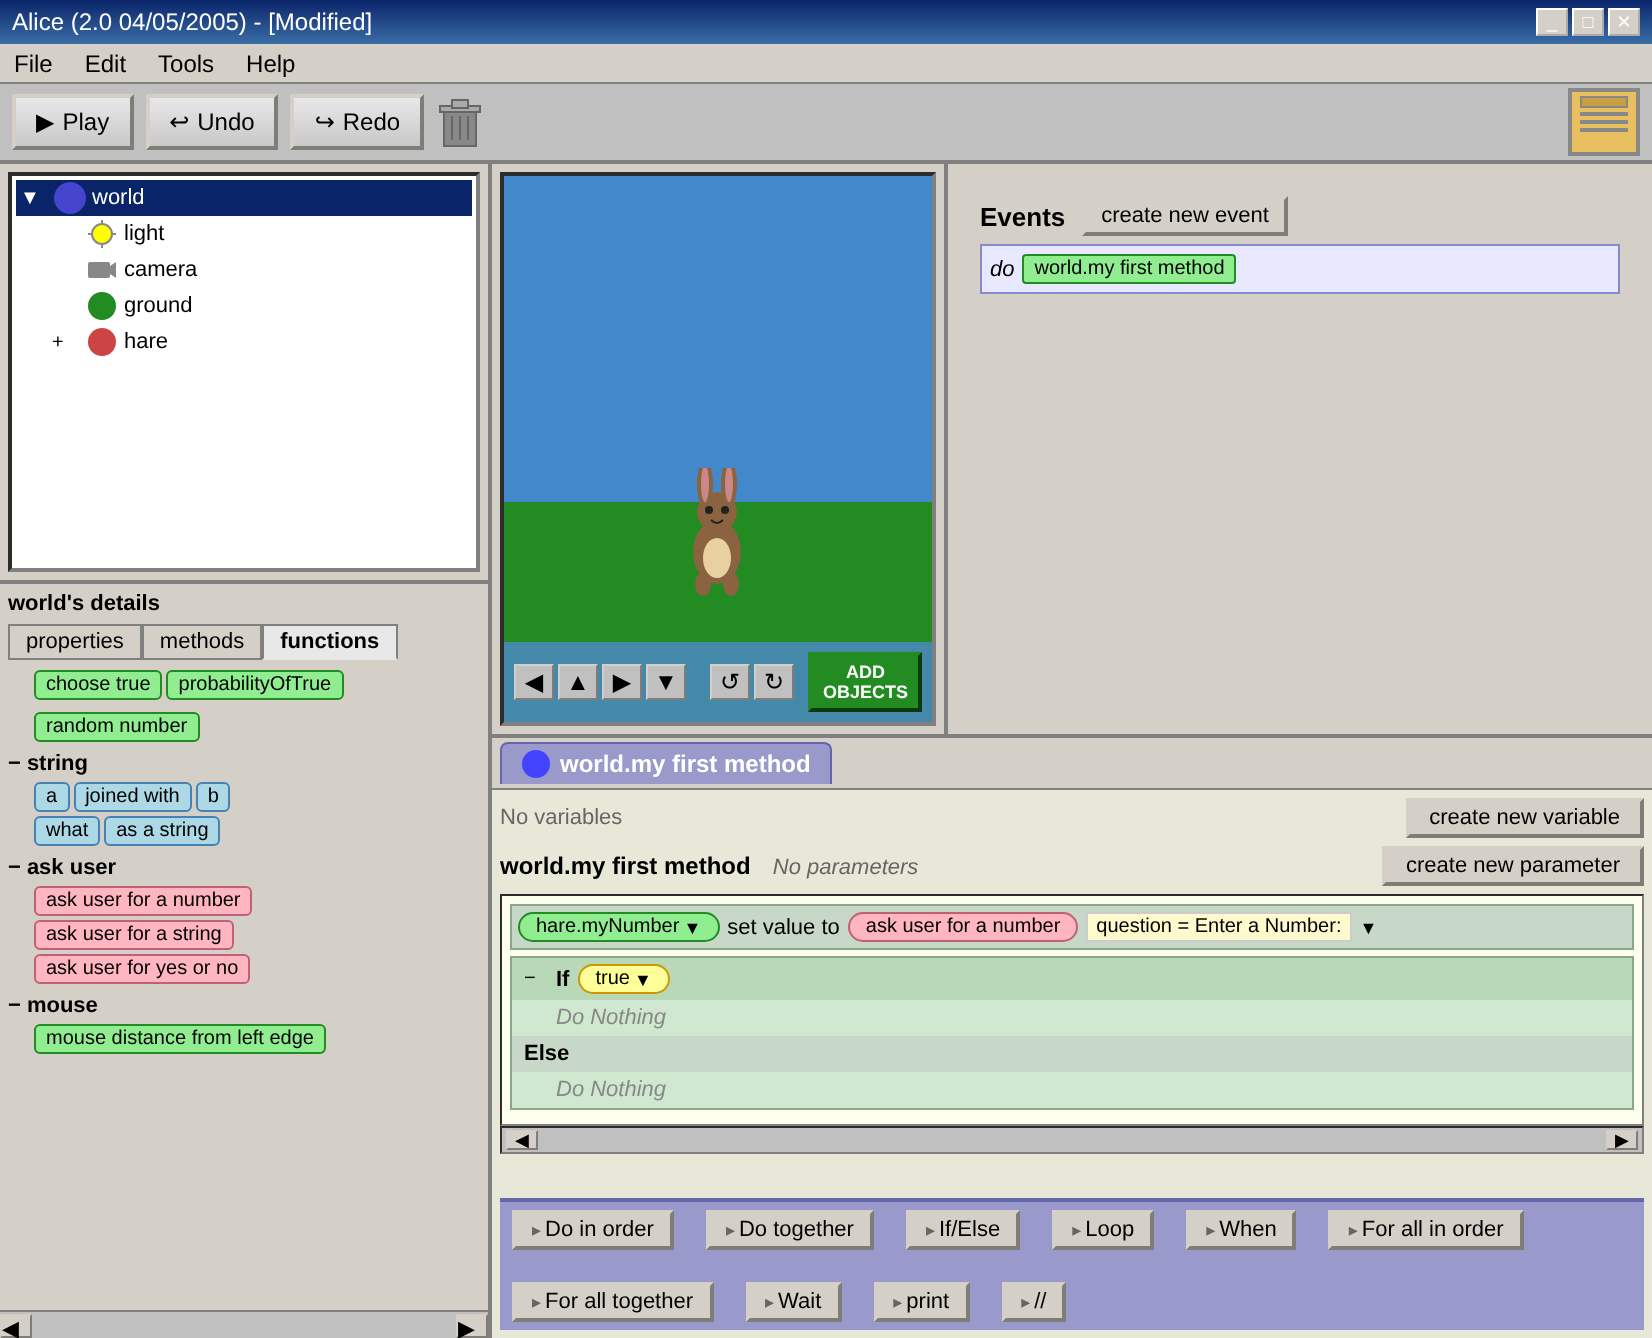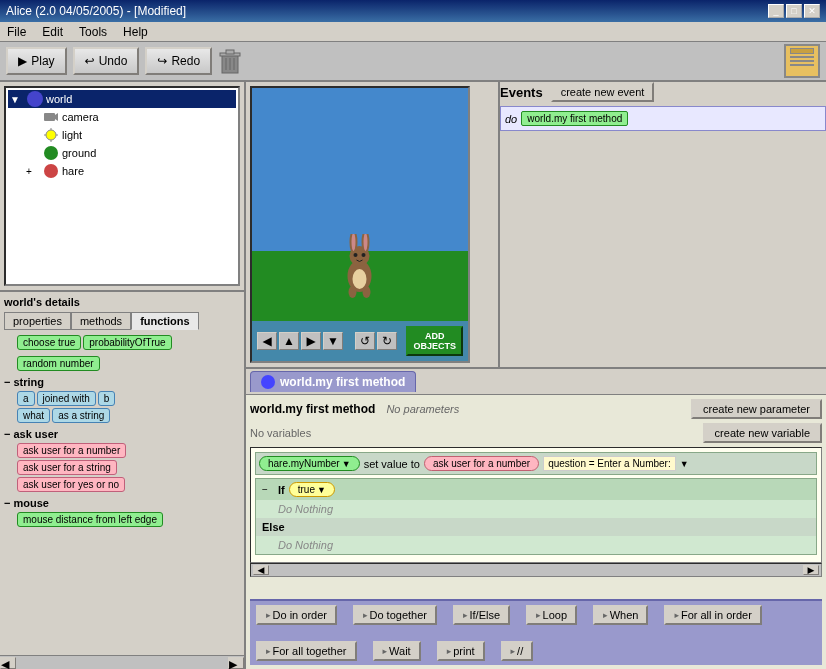--- a/index.html
+++ b/index.html
@@ -118,21 +118,21 @@
       width: 20px; height: 18px; background: #c0c0c0; border: 1px outset #d4d0c8;
       cursor: pointer; font-size: 12px; display: flex; align-items: center; justify-content: center;
     }
     .add-objects-btn {
       background: #228b22; color: white; border: 2px outset #228b22;
       padding: 3px 5px; font-size: 9px; font-weight: bold; cursor: pointer;
     }
 
     
     .events-panel {
-      width: 328px; border-left: 2px solid #808080; padding: 0; margin-left: 24px;
+      width: 354px; border-left: 2px solid #808080; padding: 16px;
     }
     .events-header { display: flex; align-items: center; gap: 8px; margin-bottom: 4px; }
     .events-title { font-size: 13px; font-weight: bold; }
     .create-event-btn {
       background: #d4d0c8; border: 2px outset #d4d0c8; padding: 2px 8px;
       font-size: 11px; cursor: pointer;
     }
     .event-item {
       background: #e8e8ff; border: 1px solid #8888cc; padding: 4px;
       margin-top: 4px;
@@ -254,35 +254,35 @@
     <div class="scene-tree">
       <div class="tree-item selected">
         <span class="tree-expand">▼</span>
         <span class="tree-icon icon-world"></span>
         <span class="tree-label">world</span>
       </div>
       <div class="tree-indent">
         <div class="tree-item">
           <span class="tree-expand"></span>
           <svg width="16" height="16">
-              <rect x="1" y="4" width="11" height="8" fill="#888" rx="1"></rect>
-              <polygon points="12,6 15,4 15,12 12,10" fill="#888"></polygon>
-            </svg>
-          <span class="tree-label">camera</span>
-        </div>
-        <div class="tree-item">
-          <span class="tree-expand"></span>
-          <svg width="16" height="16">
               <circle cx="8" cy="8" r="5" fill="#ffff00" stroke="#888" stroke-width="1"></circle>
               <line x1="8" y1="1" x2="8" y2="3" stroke="#888" stroke-width="1"></line>
               <line x1="8" y1="13" x2="8" y2="15" stroke="#888" stroke-width="1"></line>
               <line x1="1" y1="8" x2="3" y2="8" stroke="#888" stroke-width="1"></line>
               <line x1="13" y1="8" x2="15" y2="8" stroke="#888" stroke-width="1"></line>
             </svg>
           <span class="tree-label">light</span>
+        </div>
+        <div class="tree-item">
+          <span class="tree-expand"></span>
+          <svg width="16" height="16">
+              <rect x="1" y="4" width="11" height="8" fill="#888" rx="1"></rect>
+              <polygon points="12,6 15,4 15,12 12,10" fill="#888"></polygon>
+            </svg>
+          <span class="tree-label">camera</span>
         </div>
         <div class="tree-item">
           <span class="tree-expand"></span>
           <svg width="16" height="16">
               <circle cx="8" cy="8" r="7" fill="#228b22"></circle>
             </svg>
           <span class="tree-label">ground</span>
         </div>
         <div class="tree-item">
           <span class="tree-expand">+</span>
@@ -426,29 +426,29 @@
       <div style="background:#d4d0c8; padding: 2px 4px; border-bottom: 1px solid #808080;">
         <div style="display:inline-flex; align-items:center; gap:5px; background:#9999cc; padding:3px 10px; border-radius:4px 4px 0 0; border:1px solid #6666aa; border-bottom:none;">
           <span style="width:14px;height:14px;border-radius:50%;background:#4444ff;display:inline-block;"></span>
           <span style="color:white;font-size:12px;font-weight:bold;">world.my first method</span>
         </div>
       </div>
 
       <div style="background:#e8e8d8; padding: 4px; display:flex; flex-direction:column; flex:1;">
 
         <div class="method-info-row">
+          <span style="font-size:11px;color:#666;">No variables</span>
+          <button class="create-var-btn">create new variable</button>
+        </div>
+        <div class="method-info-row">
           <div>
             <span style="font-size:12px;font-weight:bold;">world.my first method</span>
             <span style="font-style:italic;color:#666;font-size:11px;margin-left:8px;">No parameters</span>
           </div>
           <button class="create-param-btn">create new parameter</button>
-        </div>
-        <div class="method-info-row">
-          <span style="font-size:11px;color:#666;">No variables</span>
-          <button class="create-var-btn">create new variable</button>
         </div>
 
         <div class="code-area">
 
           <div class="code-statement">
             <span class="code-pill pill-green">
               <span>hare.myNumber</span>
               <span style="font-size:9px;">▼</span>
             </span>
             <span style="font-size:11px;">set value to</span>

